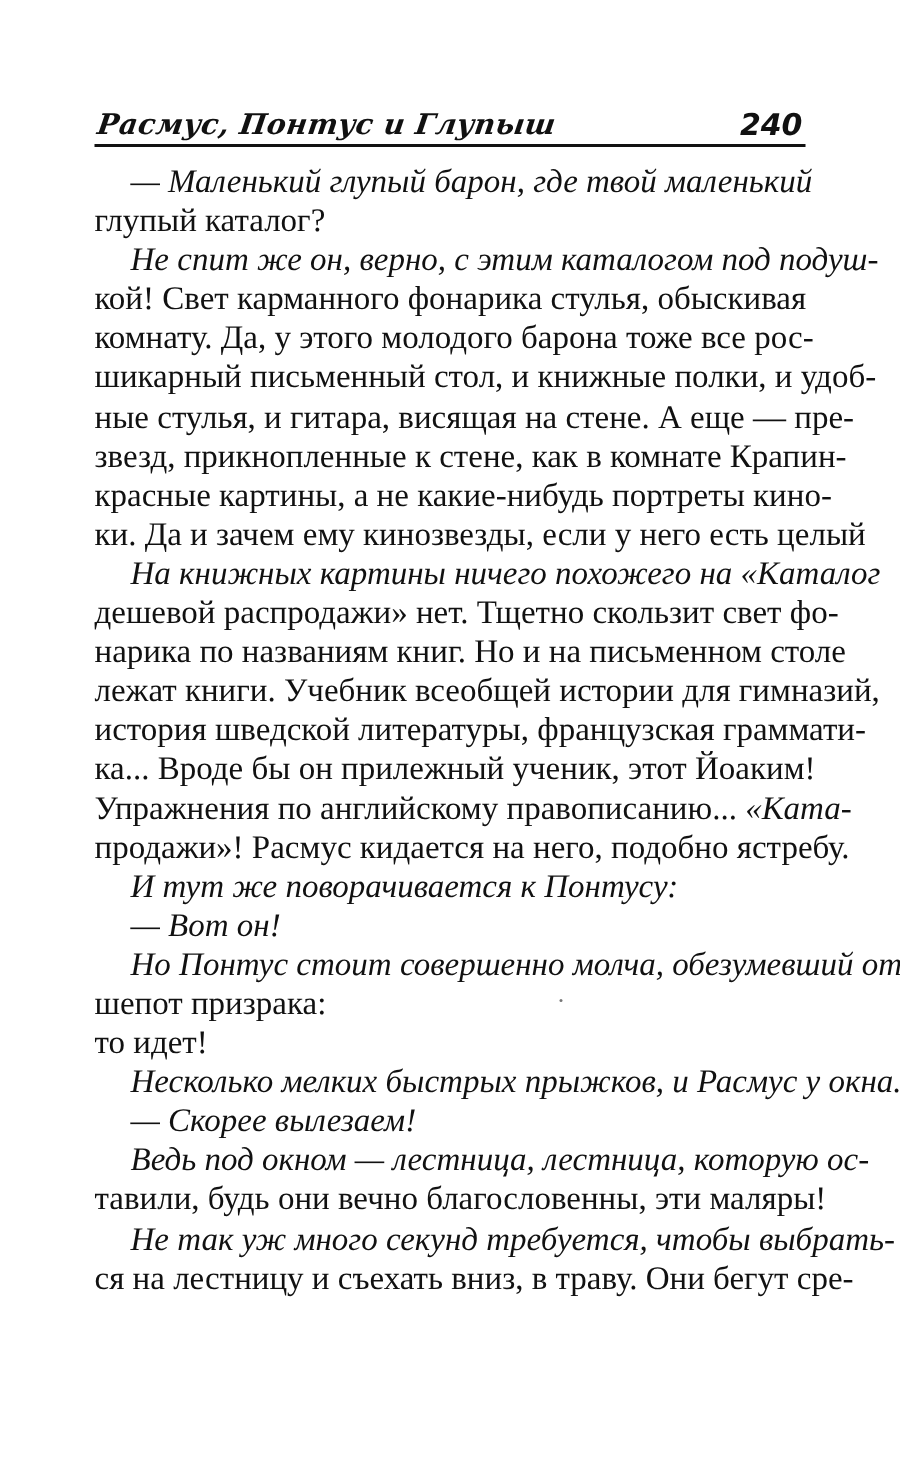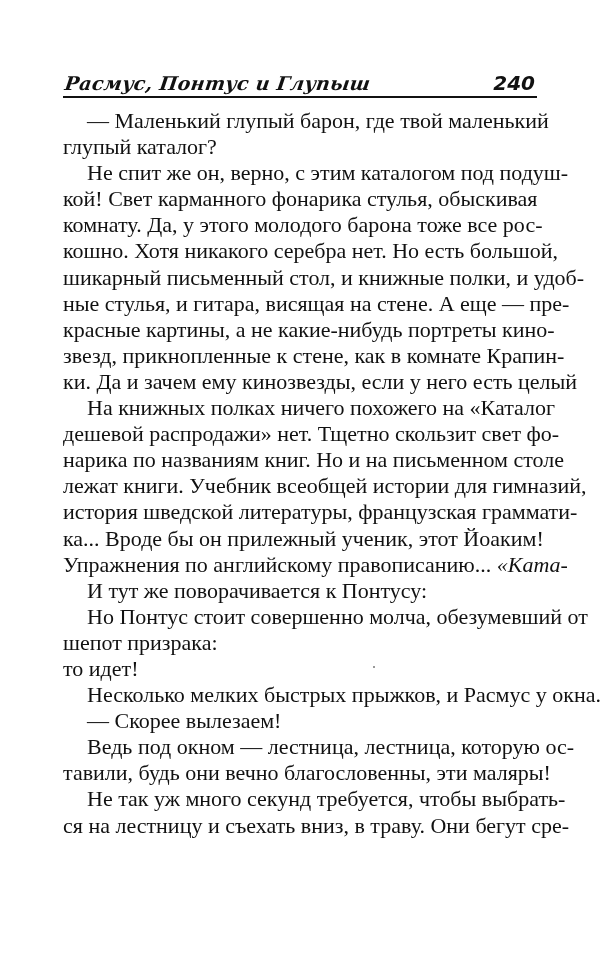--- a/index.html
+++ b/index.html
@@ -21,59 +21,62 @@
     font-size: 20px;
     margin-left: 28px;
   }
   .body-text {
     position: absolute; left: 0; top: 108px; width: 474px;
     font-family: "Liberation Serif", serif; font-size: 22px; line-height: 26.1px;
     text-align: justify; hyphens: manual;
   }
   .line { display: block; text-align: justify; text-align-last: justify; white-space: nowrap; }
   .line.last { text-align-last: left; }
-  .line.indent { padding-left: 24px; }
+  .line.indent { padding-left: 24px; font-style: italic; }
   em { }
   .speck { position: absolute; left: 373px; top: 666px; width: 2px; height: 2px; background: #777; border-radius: 1px; }
 </style>
 </head>
 <body>
 
 <div class="page">
   <div class="running-head">
     <span class="rh-title">Расмус, Понтус и Глупыш</span>
     <span class="rh-page">240</span>
   </div>
   <div class="body-text" id="body-text">
       <div>
         <span class="line indent"><span>— Маленький глупый барон, где твой маленький</span></span>
         <span class="line last"><span>глупый каталог?</span></span>
       </div>
       <div>
         <span class="line indent"><span>Не спит же он, верно, с этим каталогом под подуш-</span></span>
         <span class="line"><span>кой! Свет карманного фонарика стулья, обыскивая</span></span>
         <span class="line"><span>комнату. Да, у этого молодого барона тоже все рос-</span></span>
-        <span class="line"><span>кошно. Хотя никакого серебра нет. Но есть большой,</span></span>
         <span class="line"><span>шикарный письменный стол, и книжные полки, и удоб-</span></span>
         <span class="line"><span>ные стулья, и гитара, висящая на стене. А еще — пре-</span></span>
+        <span class="line"><span>звезд, прикнопленные к стене, как в комнате Крапин-</span></span>
         <span class="line"><span>красные картины, а не какие-нибудь портреты кино-</span></span>
-        <span class="line"><span>звезд, прикнопленные к стене, как в комнате Крапин-</span></span>
         <span class="line"><span>ки. Да и зачем ему кинозвезды, если у него есть целый</span></span>
       </div>
       <div>
-        <span class="line indent"><span>На книжных полках ничего похожего на «Каталог</span></span>
+        <span class="line indent"><span>На книжных картины ничего похожего на «Каталог</span></span>
         <span class="line"><span>дешевой распродажи» нет. Тщетно скользит свет фо-</span></span>
         <span class="line"><span>нарика по названиям книг. Но и на письменном столе</span></span>
         <span class="line"><span>лежат книги. Учебник всеобщей истории для гимназий,</span></span>
         <span class="line"><span>история шведской литературы, французская граммати-</span></span>
         <span class="line"><span>ка... Вроде бы он прилежный ученик, этот Йоаким!</span></span>
         <span class="line"><span>Упражнения по английскому правописанию... </span><em>«Ката-</em></span>
+        <span class="line last"><span>продажи»! Расмус кидается на него, подобно ястребу.</span></span>
       </div>
       <div>
         <span class="line indent last"><span>И тут же поворачивается к Понтусу:</span></span>
+      </div>
+      <div>
+        <span class="line indent last"><span>— Вот он!</span></span>
       </div>
       <div>
         <span class="line indent"><span>Но Понтус стоит совершенно молча, обезумевший от</span></span>
         <span class="line last"><span>шепот призрака:</span></span>
       </div>
       <div>
         <span class="line last"><span>то идет!</span></span>
       </div>
       <div>
         <span class="line indent last"><span>Несколько мелких быстрых прыжков, и Расмус у окна.</span></span>

